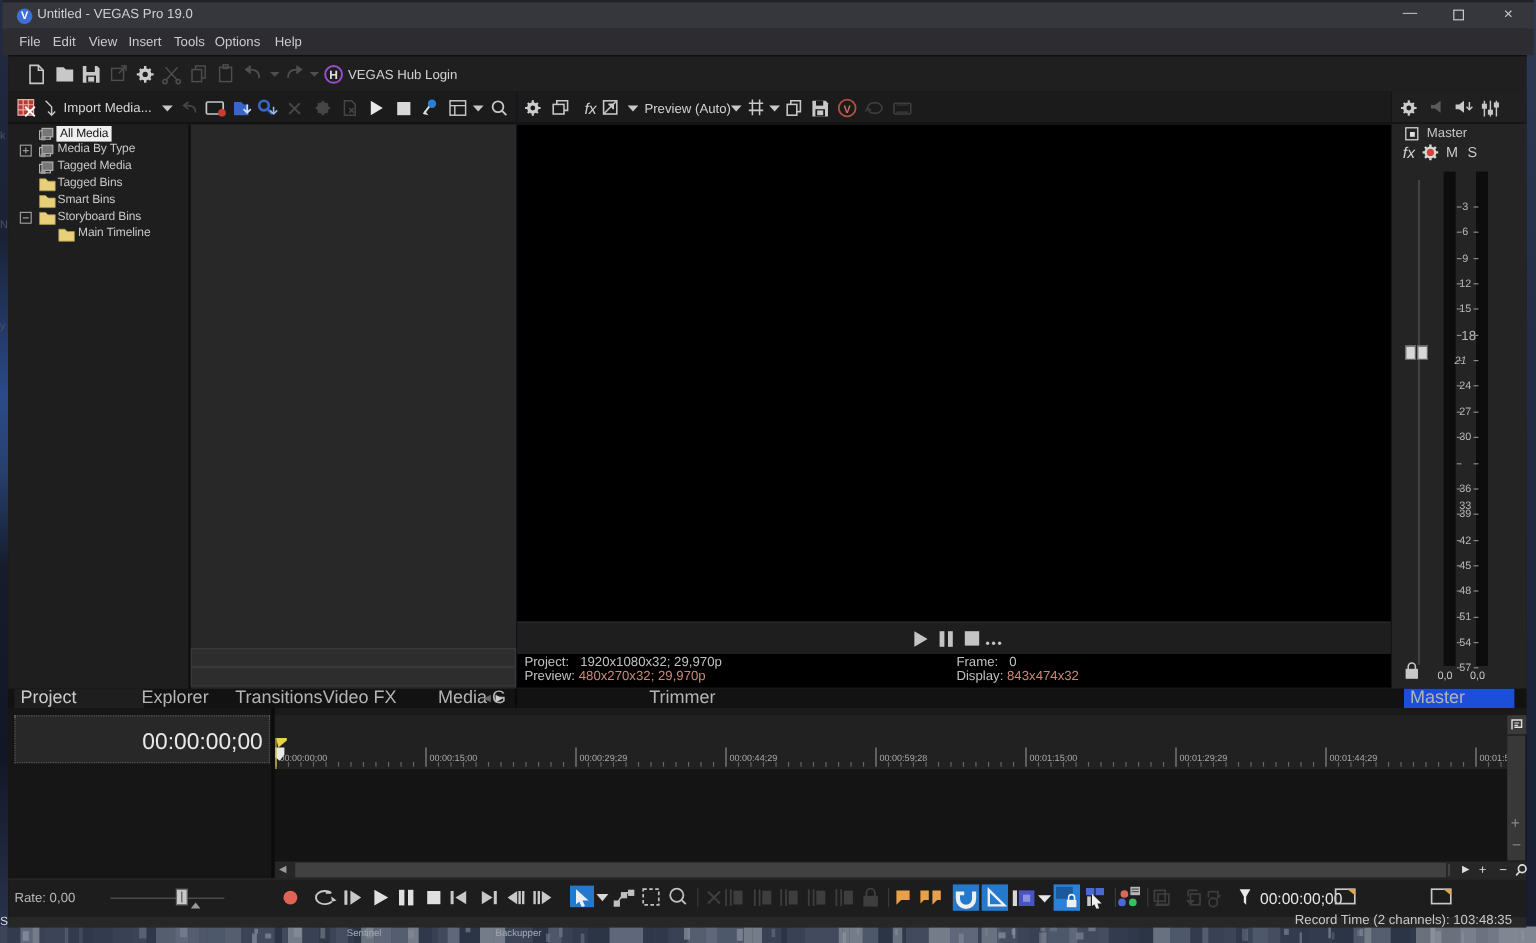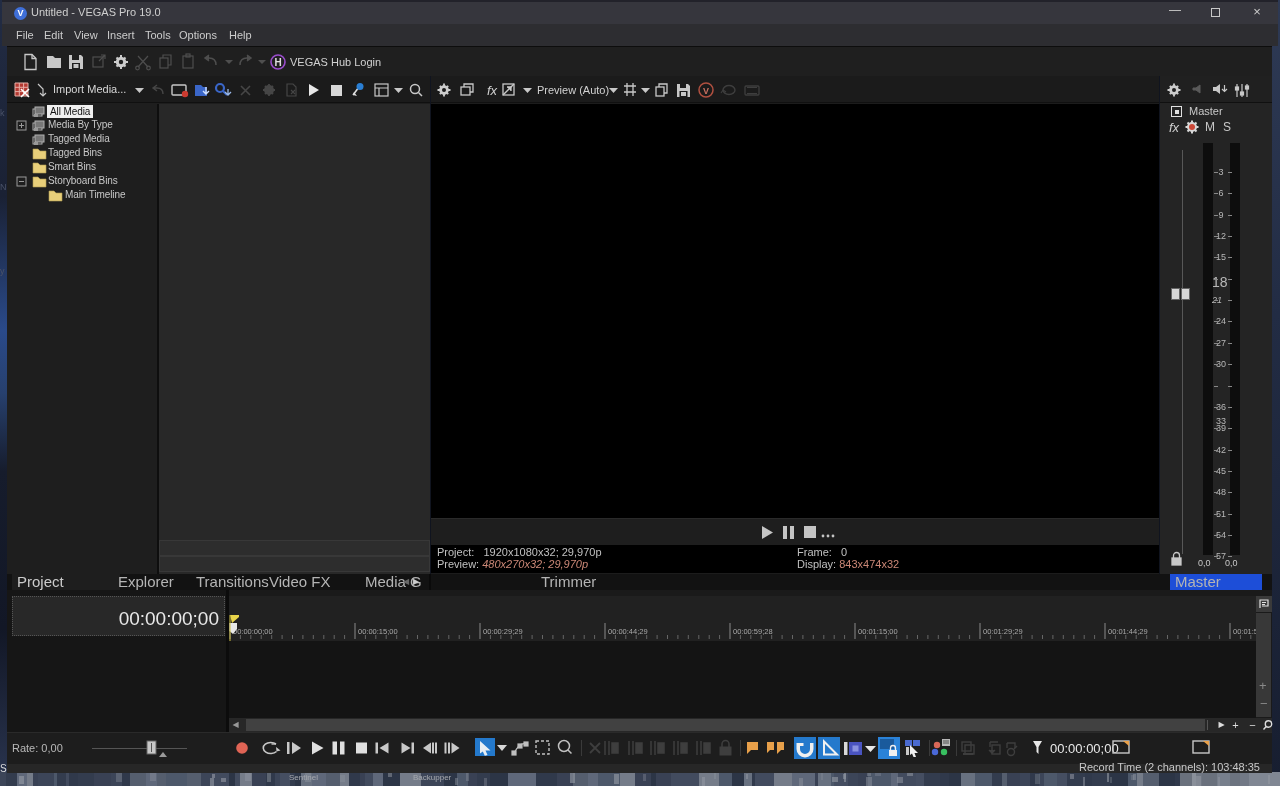--- a/index.html
+++ b/index.html
@@ -477,21 +477,21 @@
         <rect x="359" y="7" width="4" height="13" fill="#c4c4c4"></rect>
       <rect x="373" y="7" width="12" height="12" fill="#c4c4c4"></rect>
       <circle cx="392" cy="17" r="1.4" fill="#c4c4c4"></circle>
         <circle cx="397" cy="17" r="1.4" fill="#c4c4c4"></circle>
         <circle cx="402" cy="17" r="1.4" fill="#c4c4c4"></circle>
     </svg>
   </div>
 
   <div class="abs" style="left:0;top:469px;width:728px;height:28px;background:#000000;font-size:11px;">
     <div class="abs" style="left:6px;top:1px;color:#c0c0c0;">Project:&nbsp;&nbsp;&nbsp;1920x1080x32; 29,970p</div>
-    <div class="abs" style="left:6px;top:13px;color:#c0c0c0;">Preview:&nbsp;<span style="color:#cc8877;font-style:italic;">480x270x32; 29,970p</span></div>
+    <div class="abs" style="left:6px;top:13px;color:#c0c0c0;">Preview:&nbsp;<span style="color:#cc8877;">480x270x32; 29,970p</span></div>
     <div class="abs" style="left:366px;top:1px;color:#c0c0c0;">Frame:&nbsp;&nbsp;&nbsp;0</div>
     <div class="abs" style="left:366px;top:13px;color:#c0c0c0;">Display:&nbsp;<span style="color:#cc8877;">843x474x32</span></div>
   </div>
 </div>
 <div id="rightdock" class="abs">
   <div class="ptoolbar" style="background:#202020;"></div>
   <svg width="112" height="27" style="position:absolute;left:0;top:0;">
     <g>
         <g stroke="#cccccc" stroke-width="1.8">
           <path d="M 14 7.5 L 14 20.5 M 7.5 14 L 20.5 14 M 9.8 9.8 L 18.2 18.2 M 18.2 9.8 L 9.8 18.2"></path>
@@ -546,21 +546,21 @@
     <div class="abs" style="left:68px;top:117px;width:4px;height:1px;background:#888;"></div>
     <div class="abs" style="left:52px;top:134px;width:18px;text-align:center;color:#b8b8b8;font-size:9px;">9</div>
     <div class="abs" style="left:54px;top:139px;width:4px;height:1px;background:#888;"></div>
     <div class="abs" style="left:68px;top:139px;width:4px;height:1px;background:#888;"></div>
     <div class="abs" style="left:52px;top:155px;width:18px;text-align:center;color:#b8b8b8;font-size:9px;">12</div>
     <div class="abs" style="left:54px;top:160px;width:4px;height:1px;background:#888;"></div>
     <div class="abs" style="left:68px;top:160px;width:4px;height:1px;background:#888;"></div>
     <div class="abs" style="left:52px;top:176px;width:18px;text-align:center;color:#b8b8b8;font-size:9px;">15</div>
     <div class="abs" style="left:54px;top:181px;width:4px;height:1px;background:#888;"></div>
     <div class="abs" style="left:68px;top:181px;width:4px;height:1px;background:#888;"></div>
-    <div class="abs" style="left:52px;top:198px;width:18px;text-align:left;color:#b8b8b8;font-size:14px;">18</div>
+    <div class="abs" style="left:52px;top:198px;width:18px;text-align:right;color:#b8b8b8;font-size:11px;">18</div>
     <div class="abs" style="left:54px;top:203px;width:4px;height:1px;background:#888;"></div>
     <div class="abs" style="left:68px;top:203px;width:4px;height:1px;background:#888;"></div>
     <div class="abs" style="left:52px;top:219px;width:18px;color:#b8b8b8;font-size:9px;font-style:italic;">21</div>
     <div class="abs" style="left:54px;top:224px;width:4px;height:1px;background:#888;"></div>
     <div class="abs" style="left:68px;top:224px;width:4px;height:1px;background:#888;"></div>
     <div class="abs" style="left:52px;top:240px;width:18px;text-align:center;color:#b8b8b8;font-size:9px;">24</div>
     <div class="abs" style="left:54px;top:245px;width:4px;height:1px;background:#888;"></div>
     <div class="abs" style="left:68px;top:245px;width:4px;height:1px;background:#888;"></div>
     <div class="abs" style="left:52px;top:262px;width:18px;text-align:center;color:#b8b8b8;font-size:9px;">27</div>
     <div class="abs" style="left:54px;top:267px;width:4px;height:1px;background:#888;"></div>

